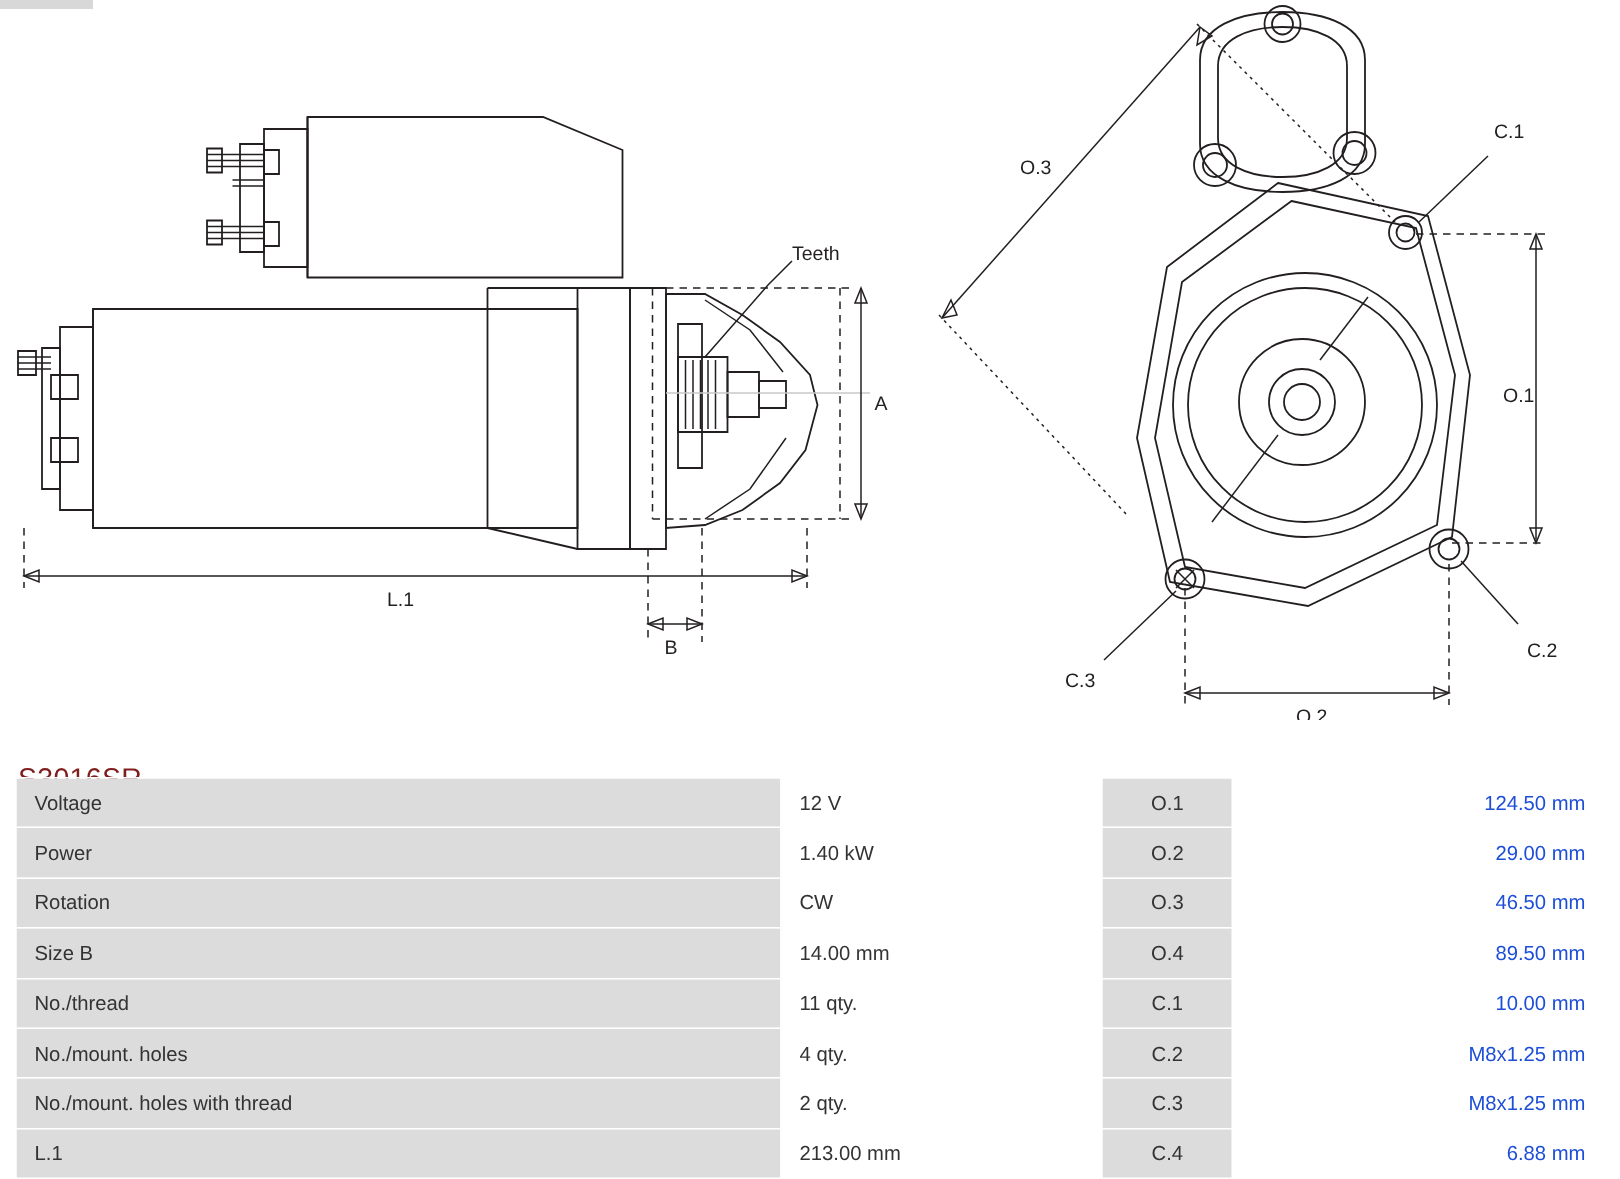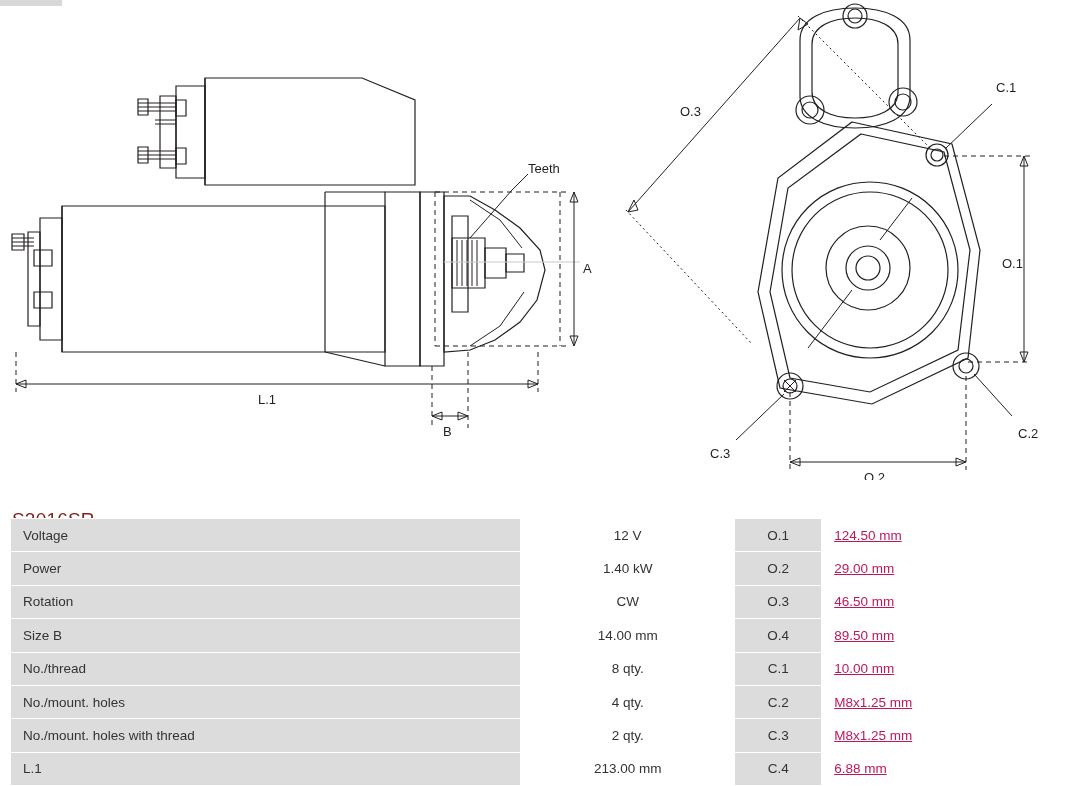--- a/index.html
+++ b/index.html
@@ -47,36 +47,36 @@
     white-space: nowrap;
   }
   .c-label {
     background: #dcdcdc;
     text-align: left;
     width: 533px;
     color: #333;
   }
   .c-val {
     background: #ffffff;
-    text-align: center;
+    text-align: left;
     width: 208px;
     color: #333;
     margin-left: 24px;
   }
   .c-code {
     background: #dcdcdc;
     text-align: center;
     width: 68px;
     color: #333;
   }
   .c-dim {
     background: #ffffff;
+    text-align: right;
     width: 245px;
-    color: #be185d;
-    text-decoration: underline;
+    color: #1d4ed8;
   }
   .corner-mark {
     position: absolute;
     left: 0;
     top: 0;
     width: 62px;
     height: 6px;
     background: #d8d8d8;
   }
   text {
@@ -253,21 +253,21 @@
       <td class="c-dim">46.50 mm</td>
     </tr>
     <tr>
       <td class="c-label">Size B</td>
       <td class="c-val">14.00 mm</td>
       <td class="c-code">O.4</td>
       <td class="c-dim">89.50 mm</td>
     </tr>
     <tr>
       <td class="c-label">No./thread</td>
-      <td class="c-val">8 qty.</td>
+      <td class="c-val">11 qty.</td>
       <td class="c-code">C.1</td>
       <td class="c-dim">10.00 mm</td>
     </tr>
     <tr>
       <td class="c-label">No./mount. holes</td>
       <td class="c-val">4 qty.</td>
       <td class="c-code">C.2</td>
       <td class="c-dim">M8x1.25 mm</td>
     </tr>
     <tr>

